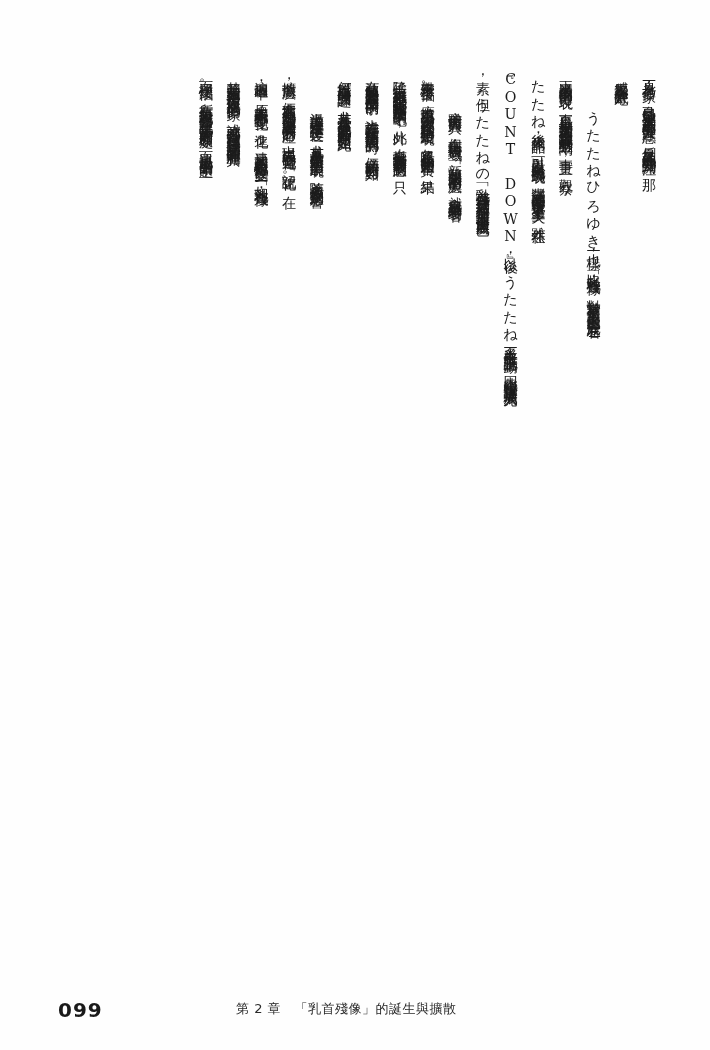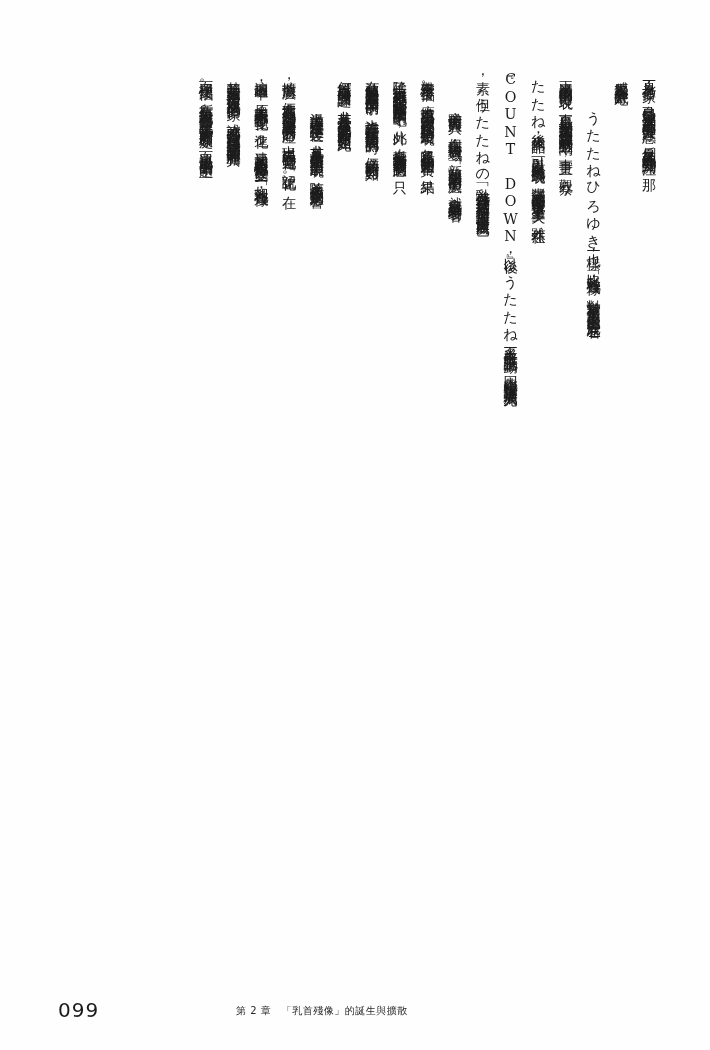--- a/index.html
+++ b/index.html
@@ -60,32 +60,32 @@
     right: 0;
     bottom: 28px;
     height: 30px;
   }
 
   .page-number {
     position: absolute;
     left: 58px;
     bottom: 0;
     font-size: 20px;
-    font-weight: normal;
+    font-weight: bold;
     letter-spacing: 1px;
     color: #1a1a1a;
     font-family: "DejaVu Sans", "Liberation Sans", sans-serif;
     margin-top: 20px;
   }
 
   .chapter-label {
     position: absolute;
     left: 236px;
     bottom: 4px;
-    font-size: 10px;
+    font-size: 13px;
     color: #2a2a2a;
     letter-spacing: 0.5px;
     font-family: "DejaVu Sans", "Liberation Sans", sans-serif;
     text-align: center;
   }
 </style>
 </head>
 <body>
 
 <div class="page">

